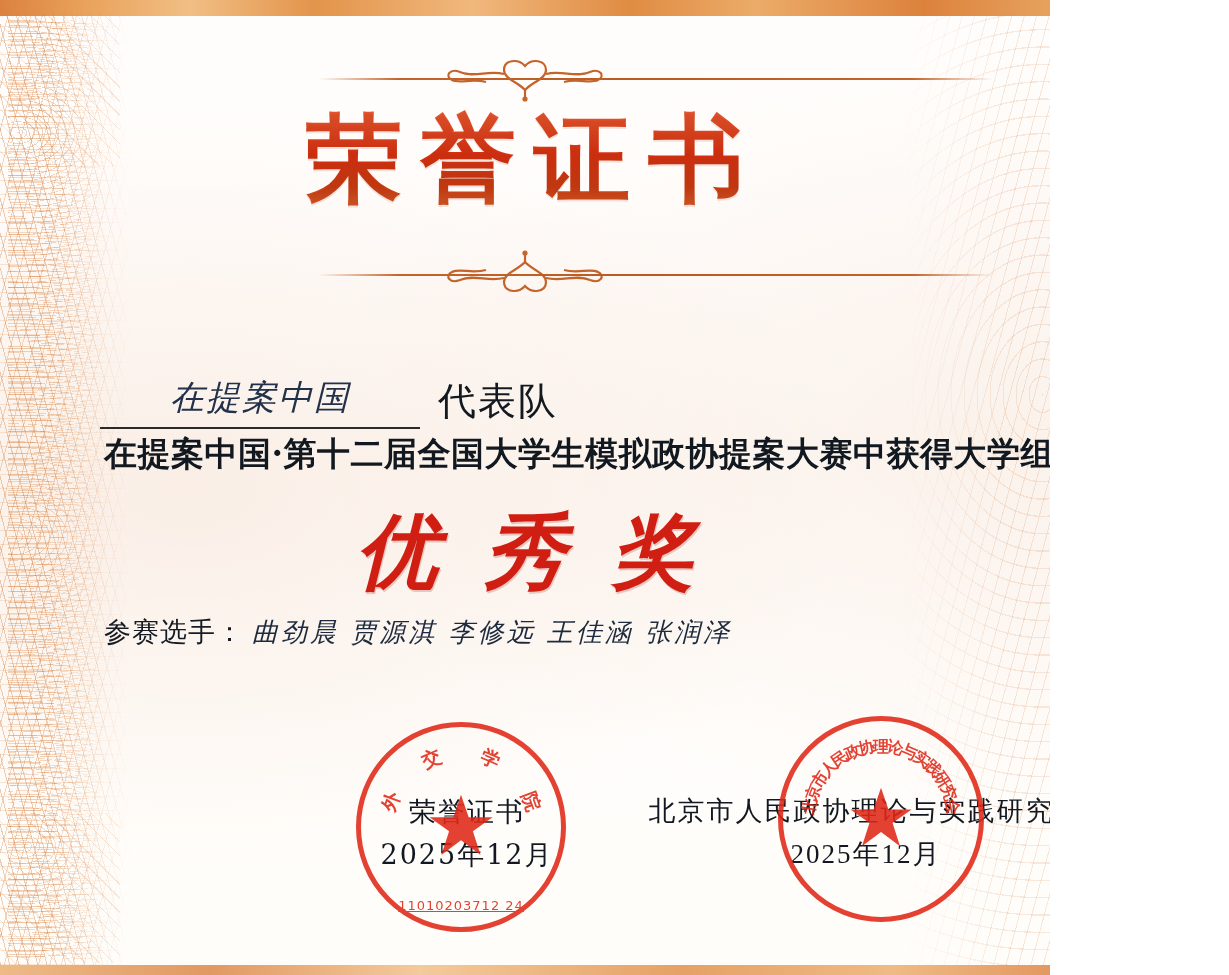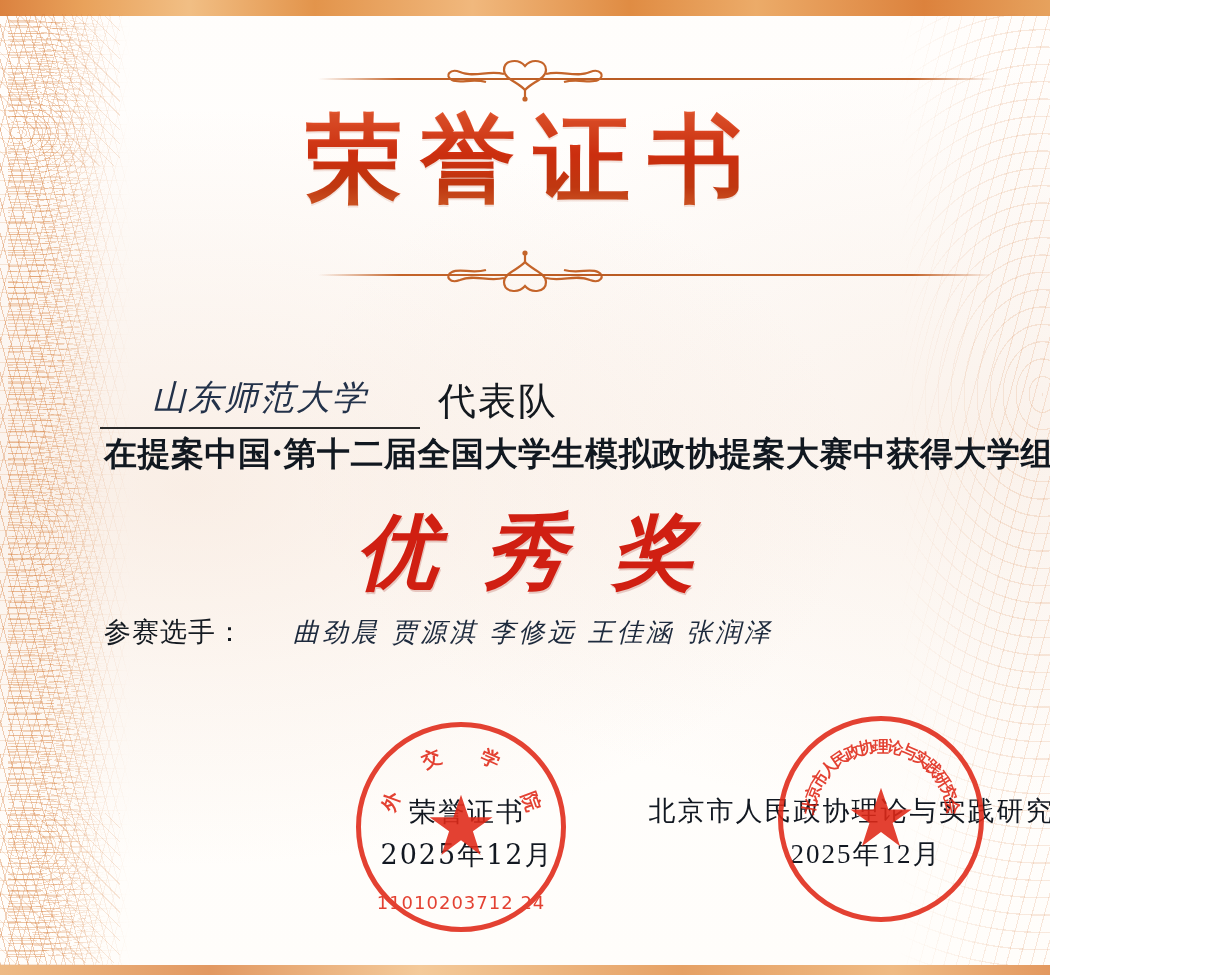--- a/index.html
+++ b/index.html
@@ -193,21 +193,20 @@
     align-items: baseline;
     gap: 4px;
     white-space: nowrap;
   }
   .field .label { letter-spacing: 1px; }
   .field .value {
     font-style: italic;
     color: #1d2a3d;
     letter-spacing: 3px;
     font-size: 26px;
-    margin-left: 41px;
   }
   .field.players { top: 614px; gap: 8px; }
   .field.teachers { top: 672px; }
 
   
   .sign {
     position: absolute;
     font-family: "DejaVu Serif", serif;
     color: #121821;
     text-align: center;
@@ -232,23 +231,24 @@
   }
   .seal-right {
     top: 716px; left: 778px;
     width: 196px; height: 196px;
   }
   .seal-code {
     position: absolute;
     bottom: 14px; left: 0; right: 0;
     text-align: center;
     font-family: "DejaVu Sans", sans-serif;
-    font-size: 18px;
+    font-size: 13px;
     letter-spacing: 1px;
     color: #e02817;
+    text-decoration: underline;
   }
   .seal-arc-char {
     position: absolute;
     left: 50%;
     top: 50%;
     font-family: "DejaVu Serif", serif;
     font-weight: 700;
     font-size: 19px;
     color: #e02817;
     transform-origin: 0 0;
@@ -290,21 +290,21 @@
         <path d="M74 28 C 58 32, 44 24, 30 30 C 20 34, 14 26, 22 22 C 30 18, 42 24, 56 20"></path>
         <path d="M116 28 C 132 32, 146 24, 160 30 C 170 34, 176 26, 168 22 C 160 18, 148 24, 134 20"></path>
         <path d="M95 12 L 95 4"></path>
       </g>
       <circle cx="95" cy="3" r="2.6" fill="#c4642a"></circle>
     </svg>
   </div>
   <div class="rule-bottom"></div>
 
   <div class="recipient-row">
-    <div class="recipient-name">山东师范大学</div>
+    <div class="recipient-name">在提案中国</div>
     <div class="recipient-suffix">代表队</div>
   </div>
 
   <div class="body-line">在提案中国·第十二届全国大学生模拟政协提案大赛中获得大学组</div>
 
   <div class="award">优秀奖</div>
 
   <div class="field players">
     <span class="label">参赛选手：</span>
     <span class="value">曲劲晨 贾源淇 李修远 王佳涵 张润泽</span>

